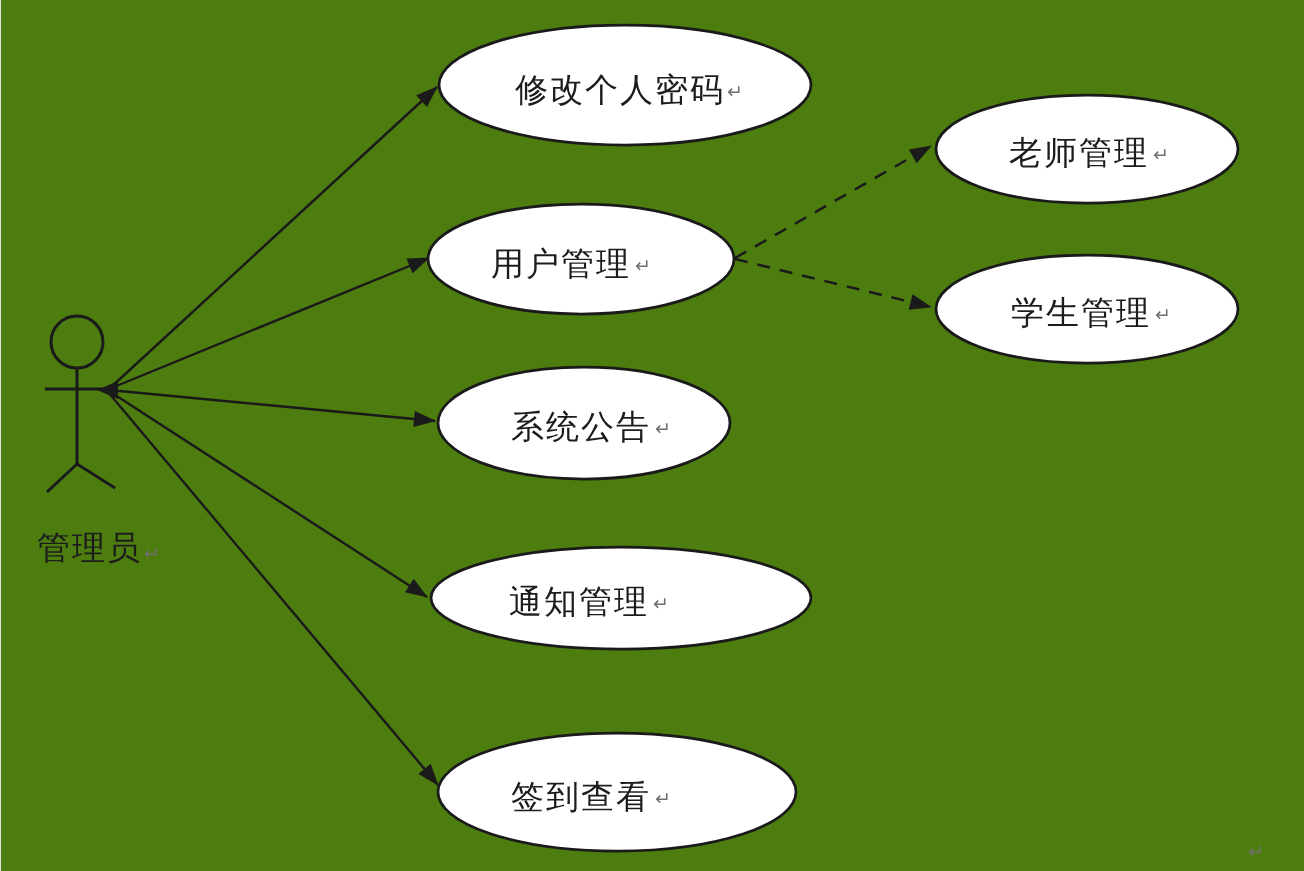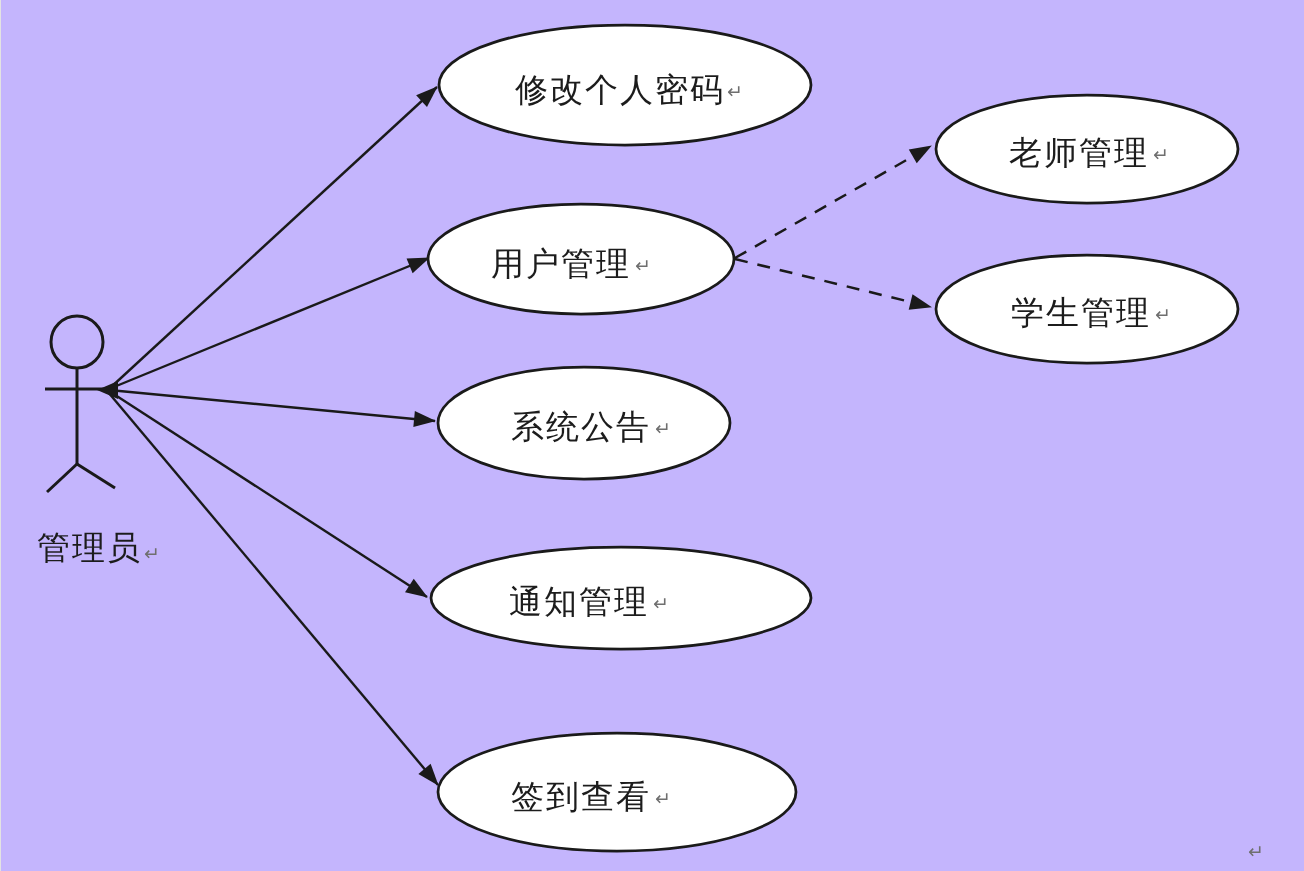--- a/index.html
+++ b/index.html
@@ -5,21 +5,21 @@
   html, body {
     margin: 0;
     padding: 0;
     background: #ffffff;
     font-family: "Liberation Serif", "DejaVu Serif", serif;
   }
   .canvas {
     position: relative;
     width: 1304px;
     height: 871px;
-    background: #c4b5fd;
+    background: #4d7c0f;
     border-left: 1px solid #e3e3e3;
     border-bottom: 1px solid #dcdcdc;
     overflow: hidden;
   }
   svg text.uc-label {
     font-family: "Liberation Serif", "DejaVu Serif", serif;
     font-size: 33px;
     letter-spacing: 2px;
     fill: #1c1c1c;
   }

